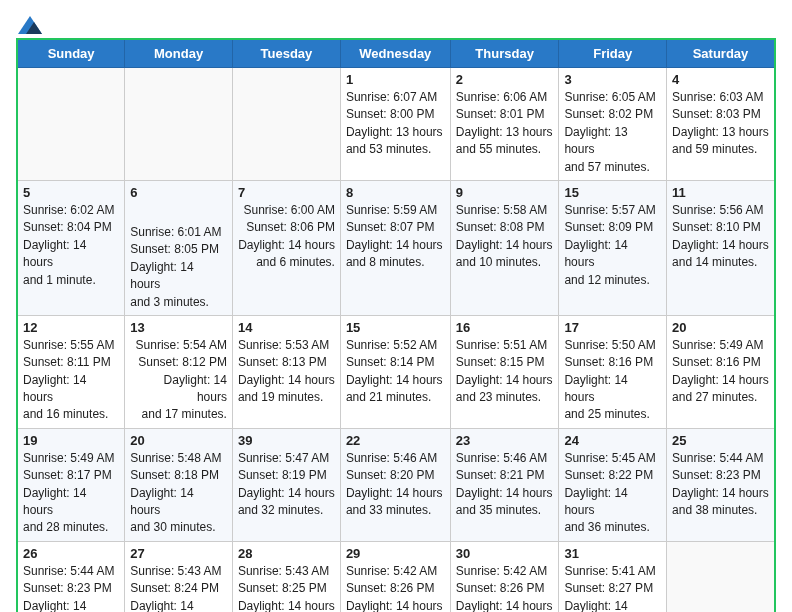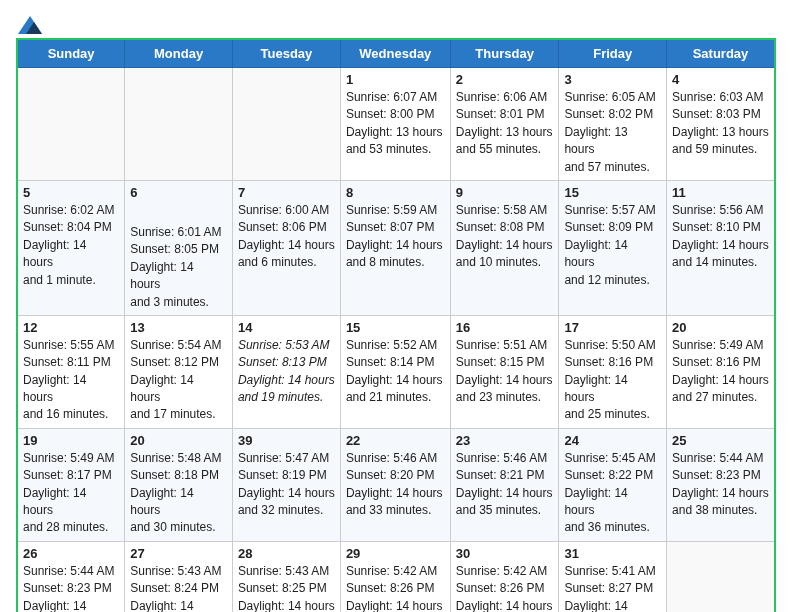--- a/index.html
+++ b/index.html
@@ -164,21 +164,21 @@
         </td>
         <td>
           <span class="day-number">6</span>
           <div class="day-info" style="white-space: pre-line; margin-top: 24px;">Sunrise: 6:01 AM
 Sunset: 8:05 PM
 Daylight: 14 hours
 and 3 minutes.</div>
         </td>
         <td>
           <span class="day-number">7</span>
-          <div class="day-info" style="white-space: pre-line;">Sunrise: 6:00 AM
+          <div class="day-info" style="white-space: pre-line; text-align: right;">Sunrise: 6:00 AM
 Sunset: 8:06 PM
 Daylight: 14 hours
 and 6 minutes.</div>
         </td>
         <td>
           <span class="day-number">8</span>
           <div class="day-info" style="white-space: pre-line;">Sunrise: 5:59 AM
 Sunset: 8:07 PM
 Daylight: 14 hours
 and 8 minutes.</div>
@@ -208,28 +208,28 @@
       <tr>
         <td>
           <span class="day-number">12</span>
           <div class="day-info" style="white-space: pre-line;">Sunrise: 5:55 AM
 Sunset: 8:11 PM
 Daylight: 14 hours
 and 16 minutes.</div>
         </td>
         <td>
           <span class="day-number">13</span>
-          <div class="day-info" style="white-space: pre-line;">Sunrise: 5:54 AM
+          <div class="day-info" style="white-space: pre-line; text-align: right;">Sunrise: 5:54 AM
 Sunset: 8:12 PM
 Daylight: 14 hours
 and 17 minutes.</div>
         </td>
         <td>
           <span class="day-number">14</span>
-          <div class="day-info" style="white-space: pre-line; font-style: italic;">Sunrise: 5:53 AM
+          <div class="day-info" style="white-space: pre-line;">Sunrise: 5:53 AM
 Sunset: 8:13 PM
 Daylight: 14 hours
 and 19 minutes.</div>
         </td>
         <td>
           <span class="day-number">15</span>
           <div class="day-info" style="white-space: pre-line;">Sunrise: 5:52 AM
 Sunset: 8:14 PM
 Daylight: 14 hours
 and 21 minutes.</div>

